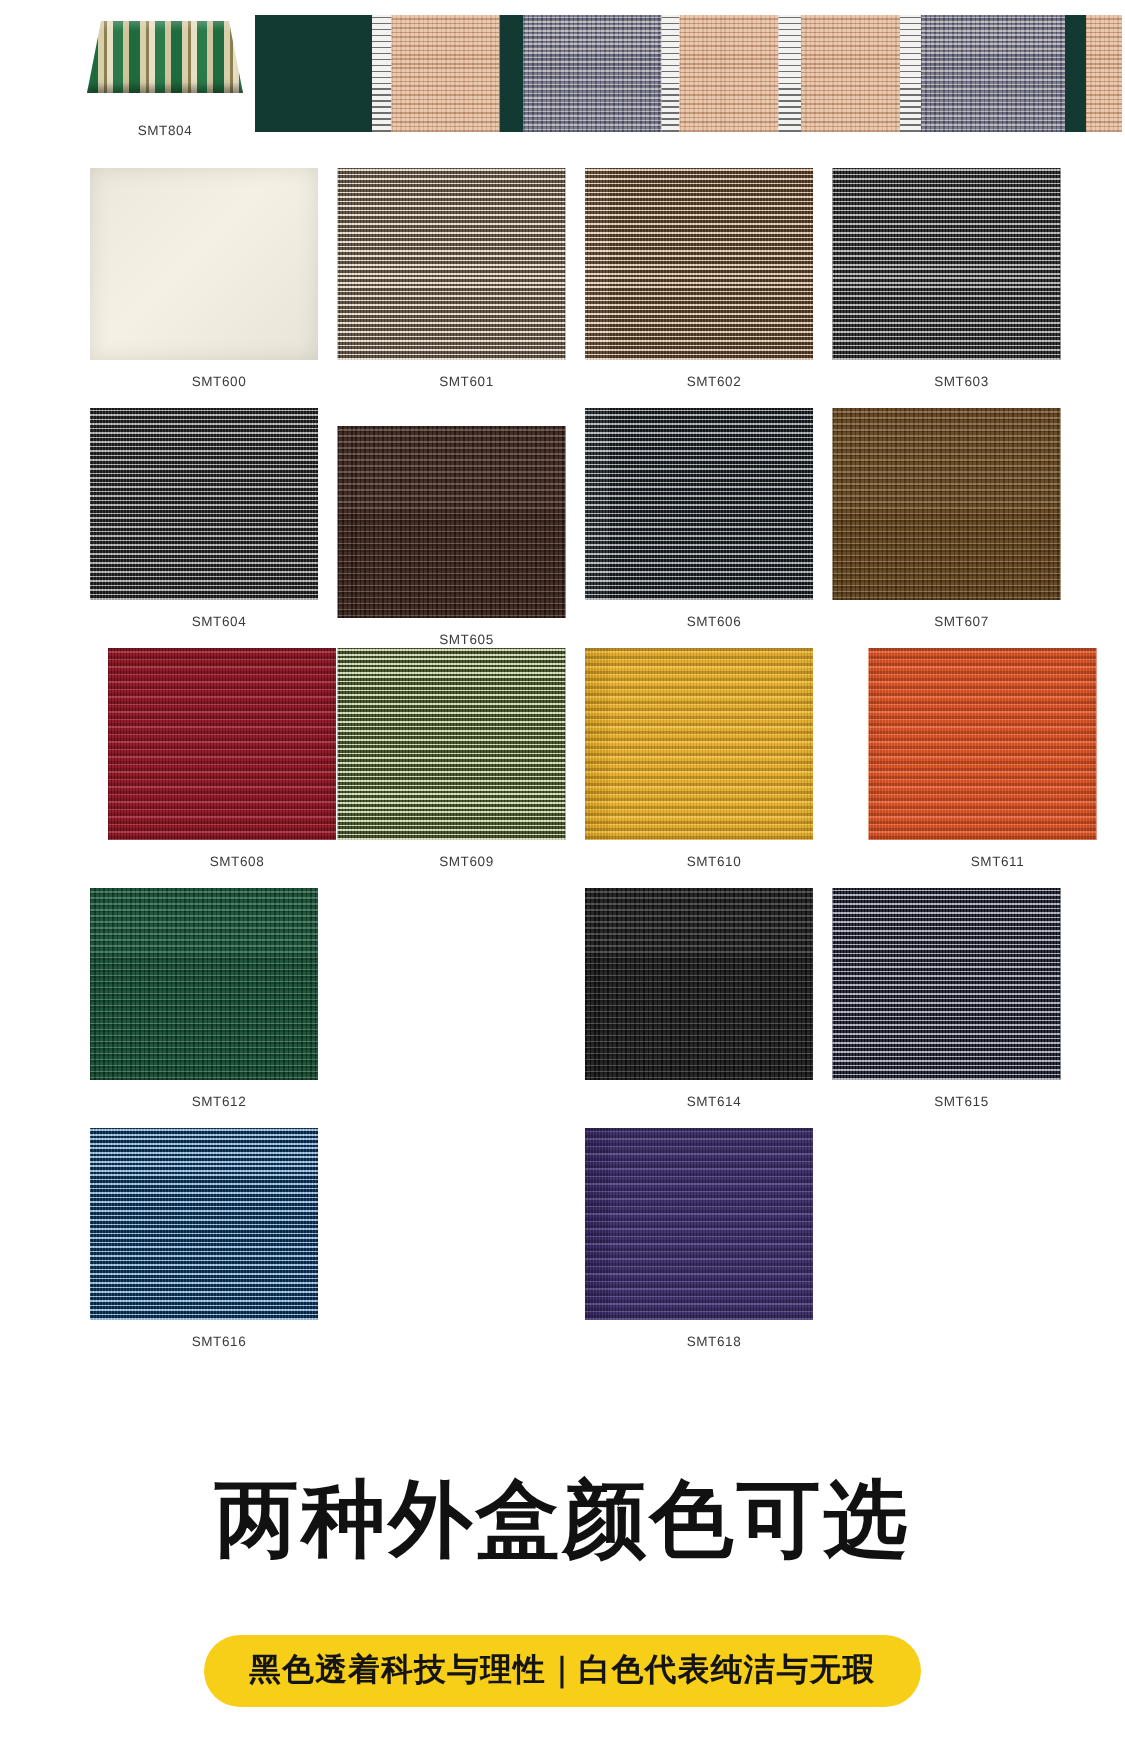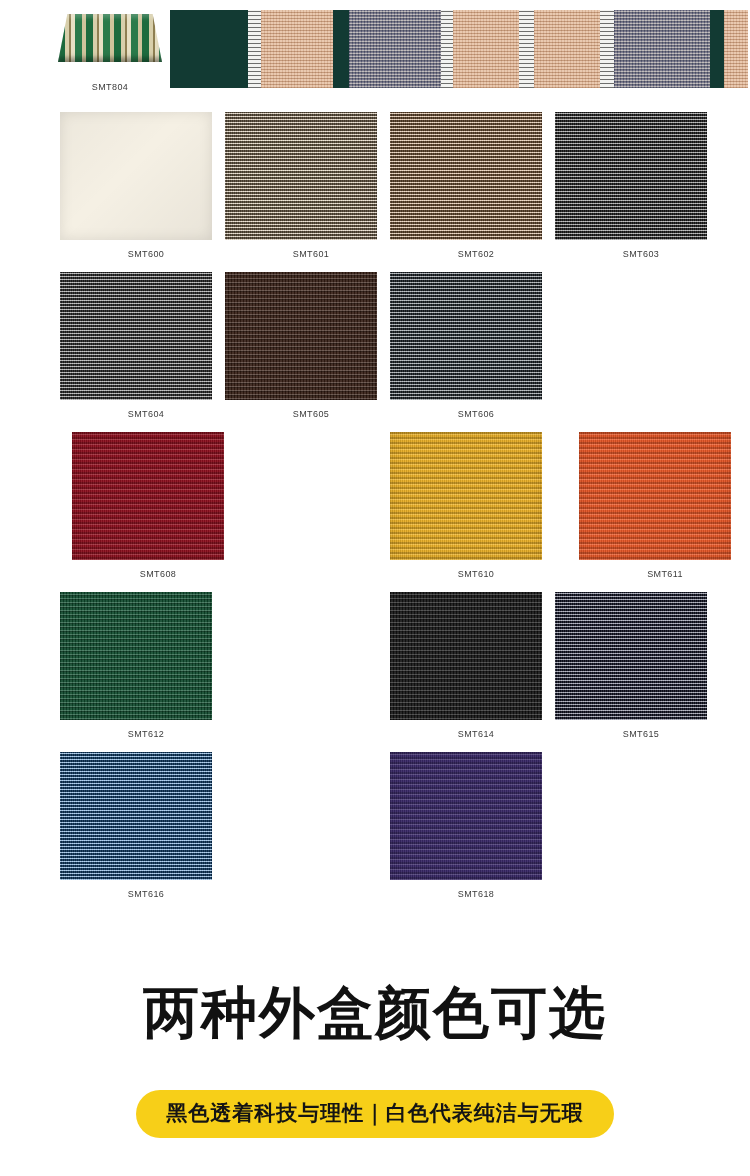--- a/index.html
+++ b/index.html
@@ -148,34 +148,42 @@
       <div class="cell" style="left: 555px;">
         <div class="sw sw-shadow weave-mesh" title="black and white mesh" style="background: rgb(58, 58, 58);"></div>
         <div class="sw-label">SMT603</div>
       </div>
     </div>
     <div class="row">
       <div class="cell" style="left: 60px;">
         <div class="sw sw-shadow weave-mesh" title="black and grey mesh" style="background: rgb(76, 76, 76);"></div>
         <div class="sw-label">SMT604</div>
       </div>
-      <div class="cell" style="left: 225px;">
+      <div class="cell" style="left: 225px; margin-top: 12px;">
         <div class="sw sw-shadow weave-fine" title="dark brown weave" style="background: rgb(58, 32, 21);"></div>
         <div class="sw-label">SMT605</div>
       </div>
       <div class="cell" style="left: 390px;">
         <div class="sw sw-shadow weave-mesh" title="dark blue black mesh" style="background: rgb(51, 65, 76);"></div>
         <div class="sw-label">SMT606</div>
+      </div>
+      <div class="cell" style="left: 555px;">
+        <div class="sw sw-shadow weave-fine" title="brown and gold weave" style="background: rgb(106, 70, 24);"></div>
+        <div class="sw-label">SMT607</div>
       </div>
     </div>
     <div class="row">
       <div class="cell" style="left: 72px;">
         <div class="sw sw-shadow weave-rib" title="dark red rib" style="background: rgb(147, 16, 31);"></div>
         <div class="sw-label">SMT608</div>
       </div>
+      <div class="cell" style="left: 225px;">
+        <div class="sw sw-shadow weave-mesh" title="olive green weave" style="background: rgb(130, 165, 59);"></div>
+        <div class="sw-label">SMT609</div>
+      </div>
       <div class="cell" style="left: 390px;">
         <div class="sw sw-shadow weave-rib" title="golden yellow rib" style="background: rgb(244, 183, 40);"></div>
         <div class="sw-label">SMT610</div>
       </div>
       <div class="cell" style="left: 555px; margin-left: 24px;">
         <div class="sw sw-shadow weave-rib" title="orange rib" style="background: rgb(240, 90, 40);"></div>
         <div class="sw-label">SMT611</div>
       </div>
     </div>
     <div class="row">

